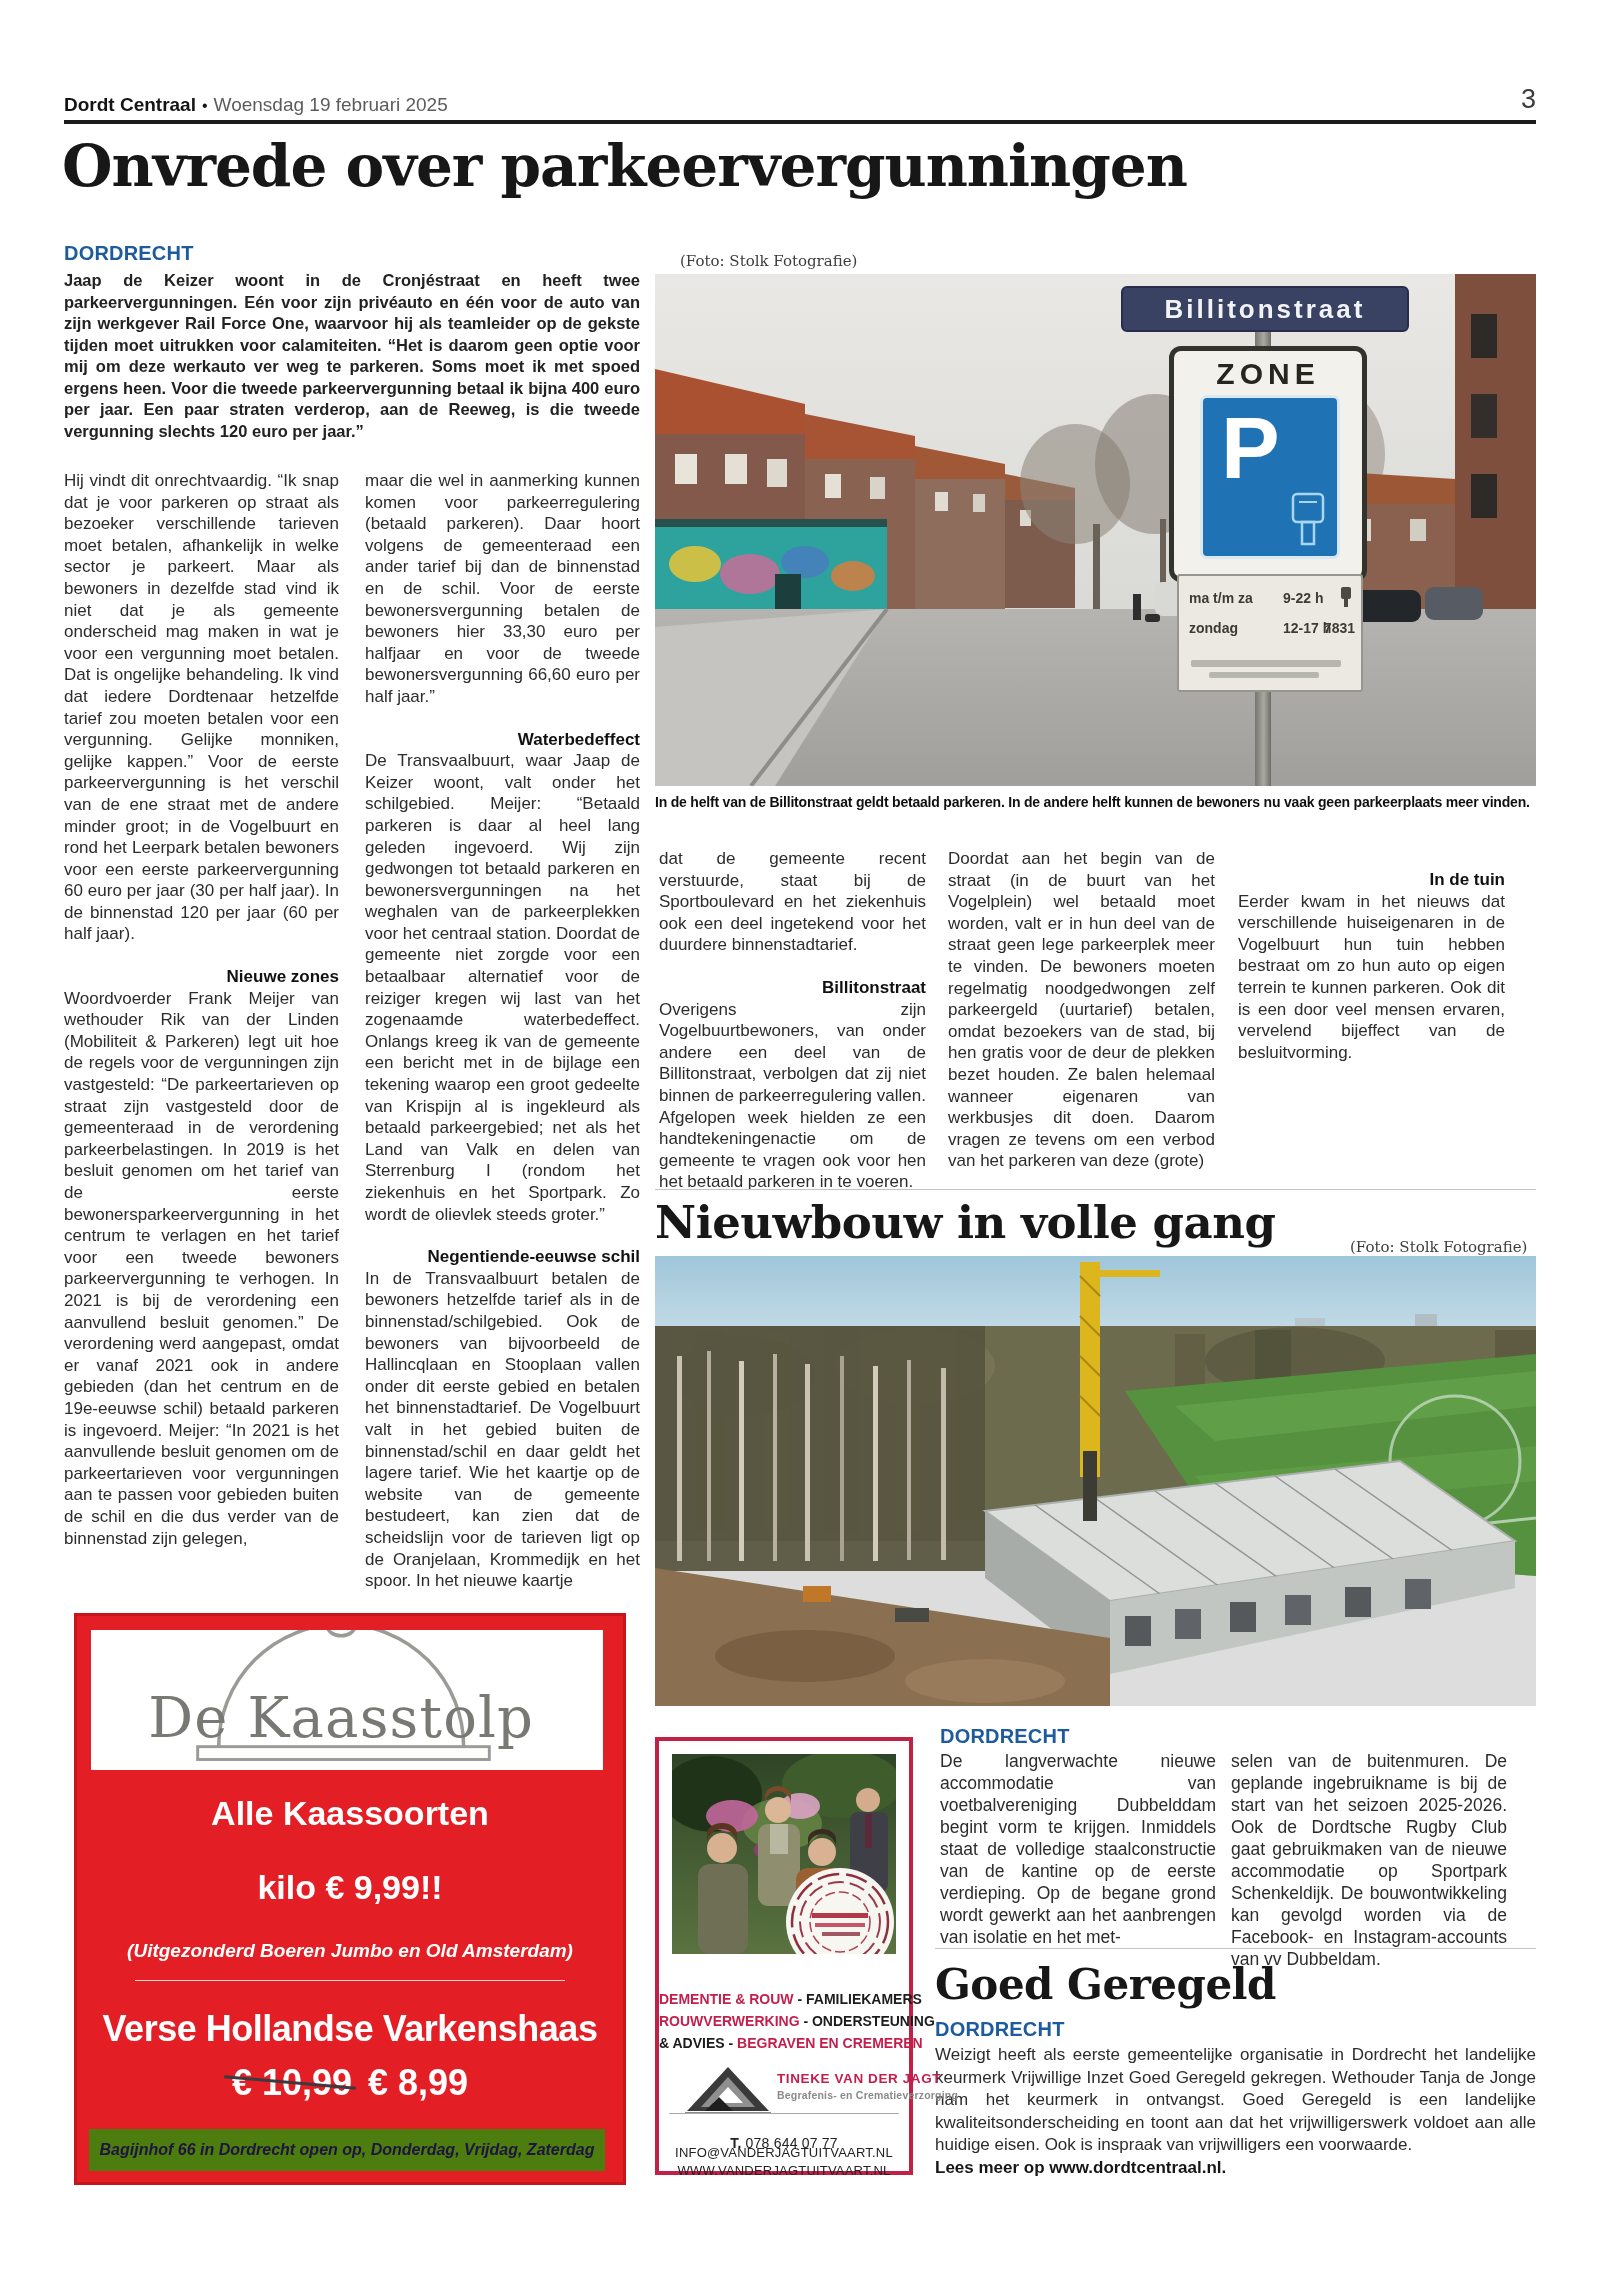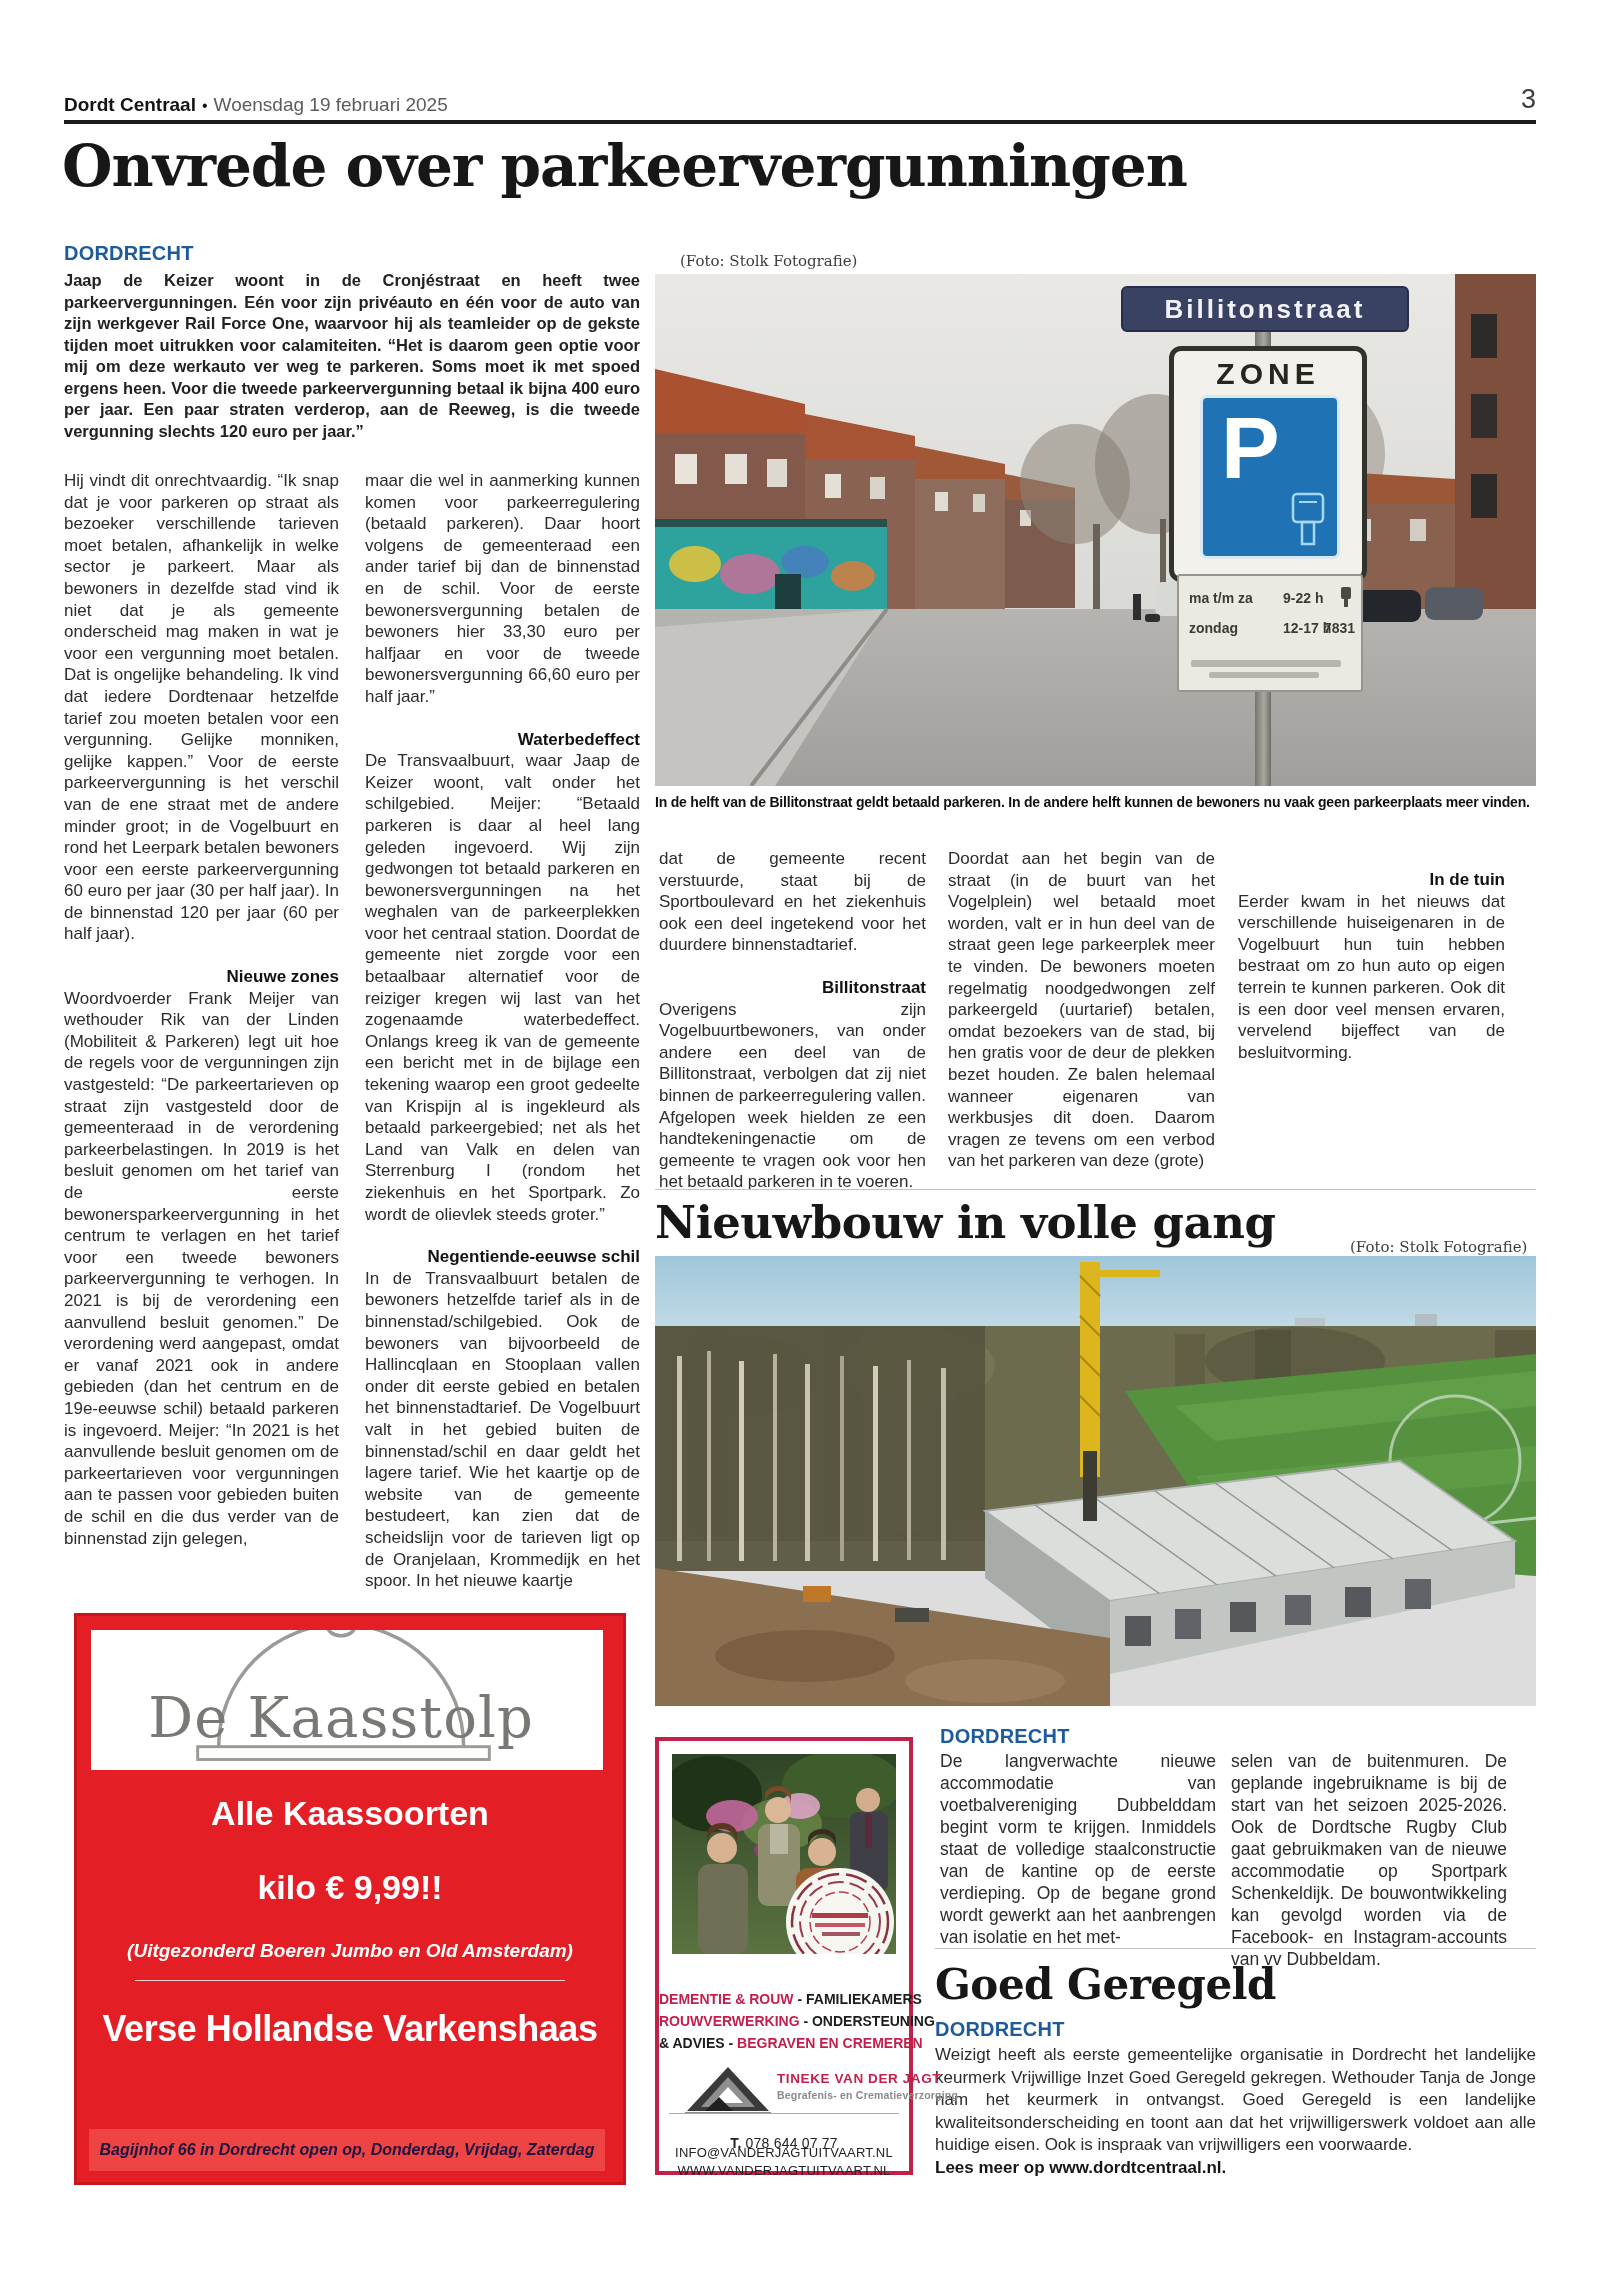--- a/index.html
+++ b/index.html
@@ -42,21 +42,21 @@
   .subsign{background:#ebe9e2;border:2px solid #97968e;border-radius:3px;}
   .subrow{font-size:14px;font-weight:bold;color:#3d3c33;}
   .smudge{background:#8c8c84;opacity:.55;border-radius:2px;}
 
   
   .kaas{background:#e31e24;border:3px solid #c8151b;}
   .kaas-logo{background:#ffffff;}
   .kaas-line{color:#ffffff;font-weight:bold;text-align:center;width:100%;}
   .kaas-sub{color:#ffffff;font-weight:bold;font-style:italic;text-align:center;width:100%;}
   .kaas-rule{background:rgba(255,255,255,.8);height:1px;}
-  .kaas-foot{background:#ef4444;color:#1d1440;font-weight:bold;font-style:italic;
+  .kaas-foot{background:#4d7c0f;color:#1d1440;font-weight:bold;font-style:italic;
              display:flex;align-items:center;justify-content:center;font-size:16px;}
   .price-old{position:relative;display:inline-block;margin-right:16px;}
   .price-old::after{content:"";position:absolute;left:-8px;right:-4px;top:46%;
                     border-top:3px solid #3a3a40;transform:rotate(5deg);}
 
   
   .uitvaart{background:#fff;border:4px solid #c12047;box-sizing:border-box;}
   .uv-line{font-size:14px;font-weight:bold;text-align:center;white-space:nowrap;width:100%;}
   .uv-red{color:#c41f4c;}
   .uv-blk{color:#1c1c1c;}
@@ -307,20 +307,23 @@
         <ellipse cx="205" cy="-4" rx="12" ry="9" fill="none" stroke="#9a9a96" stroke-width="3"></ellipse>
         <rect x="82" y="100" width="250" height="11" fill="#fdfdfb" stroke="#9a9a96" stroke-width="2.5"></rect>
         <text x="205" y="92" text-anchor="middle" font-family="DejaVu Serif, Liberation Serif, serif" font-size="48" fill="#787874" letter-spacing="1">De Kaasstolp</text>
       </svg>
     </div>
     <div class="abs kaas-line" style="top:178px;font-size:34px;">Alle Kaassoorten</div>
     <div class="abs kaas-line" style="top:252px;font-size:34px;">kilo € 9,99!!</div>
     <div class="abs kaas-sub" style="top:324px;font-size:19px;">(Uitgezonderd Boeren Jumbo en Old Amsterdam)</div>
     <div class="abs kaas-rule" style="left:58px;top:364px;width:430px;"></div>
     <div class="abs kaas-line" style="top:392px;font-size:36px;letter-spacing:-0.5px;">Verse Hollandse Varkenshaas</div>
+    <div class="abs kaas-line" style="top:446px;font-size:36px;">
+      <span class="price-old">€ 10,99</span><span>€ 8,99</span>
+    </div>
     <div class="abs kaas-foot" style="left:12px;top:513px;width:516px;height:42px;">
       <span>Bagijnhof 66 in Dordrecht open op, Donderdag, Vrijdag, Zaterdag</span>
     </div>
   </div>
 
   <div class="abs uitvaart" style="left:655px;top:1737px;width:258px;height:438px;">
     <div class="abs photo" style="left:13px;top:13px;width:224px;height:200px;">
       <svg width="224" height="200" viewBox="0 0 224 200">
         <defs>
           <linearGradient id="gar" x1="0" y1="0" x2="0" y2="1">

